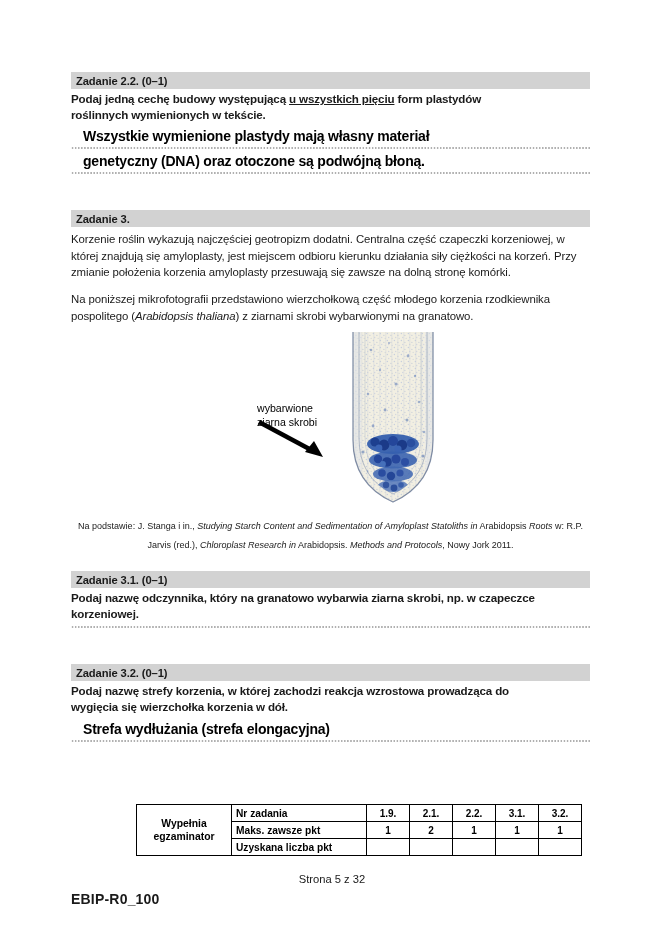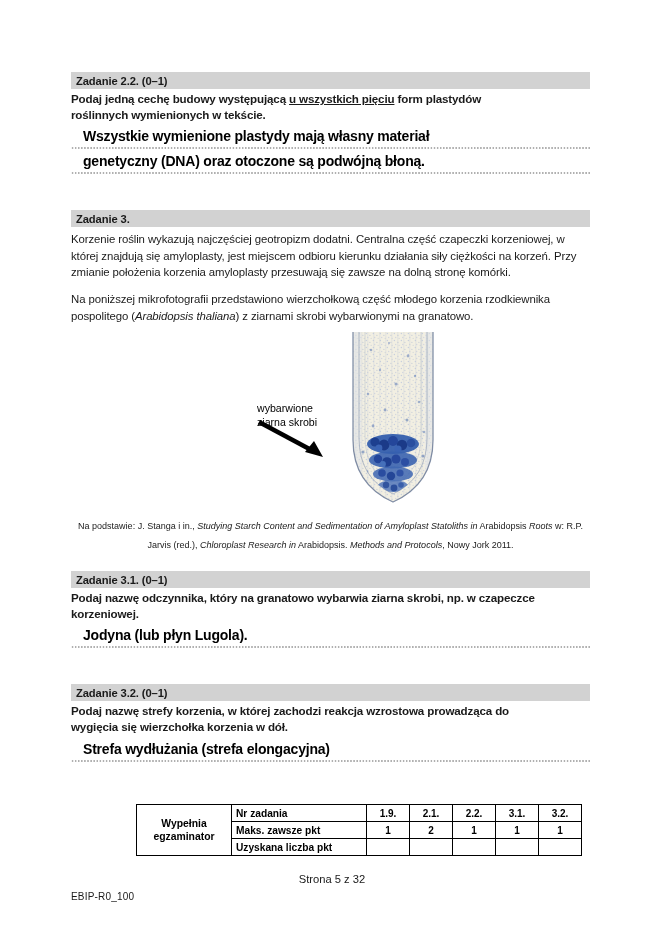--- a/index.html
+++ b/index.html
@@ -162,22 +162,22 @@
     right: 0;
     top: 873px;
     text-align: center;
     font-size: 11.2px;
     color: #1a1a1a;
   }
   .doc-code {
     position: absolute;
     left: 71px;
     top: 891px;
-    font-size: 10px;
-    font-weight: normal;
+    font-size: 14px;
+    font-weight: bold;
     letter-spacing: 0.2px;
     color: #1a1a1a;
   }
 </style>
 </head>
 <body>
 
 <div class="page">
 
   <div class="content">
@@ -321,21 +321,20 @@
     </div>
 
     <div style="height:16px"></div>
     <div class="task-band">Zadanie 3.1. (0–1)</div>
     <div class="prompt">
       <span>Podaj nazwę odczynnika, który na granatowo wybarwia ziarna skrobi, np. w czapeczce</span><br>
       <span>korzeniowej.</span>
     </div>
     <div class="answer-block">
       <div class="answer-line">
-        <span class="txt">Jodyna (lub płyn Lugola).</span>
         <span class="dots"></span>
       </div>
     </div>
 
     <div style="height:34px"></div>
     <div class="task-band">Zadanie 3.2. (0–1)</div>
     <div class="prompt">
       <span>Podaj nazwę strefy korzenia, w której zachodzi reakcja wzrostowa prowadząca do</span><br>
       <span>wygięcia się wierzchołka korzenia w dół.</span>
     </div>

